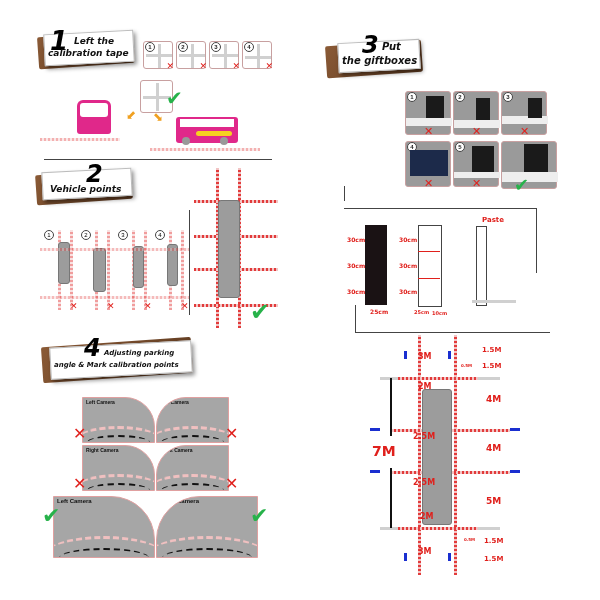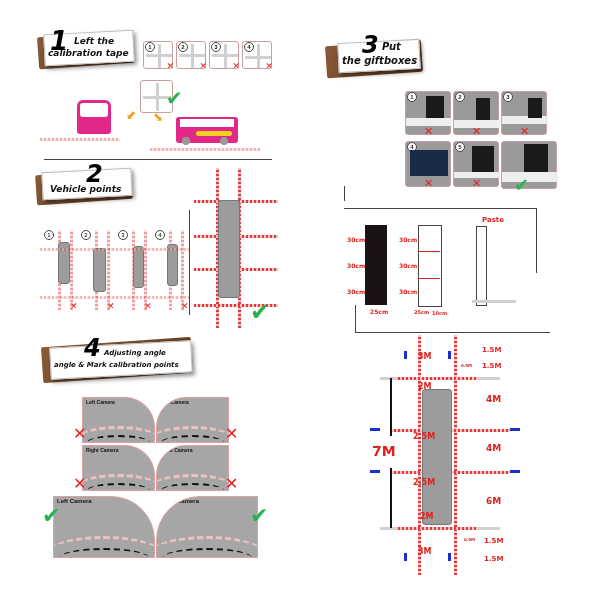--- a/index.html
+++ b/index.html
@@ -238,33 +238,33 @@
 <span class="dim" style="left:418px;top:352px;font-size:8px;">3M</span>
 <span class="dim" style="left:418px;top:382px;font-size:8px;">2M</span>
 <span class="dim" style="left:482px;top:346px;font-size:7px;">1.5M</span>
 <span class="dim" style="left:482px;top:362px;font-size:7px;">1.5M</span>
 <span class="dim" style="left:461px;top:363px;font-size:4px;">0.5M</span>
 
 <span class="dim" style="left:413px;top:432px;font-size:8px;">2.5M</span>
 <span class="dim" style="left:413px;top:478px;font-size:8px;">2.5M</span>
 <span class="dim" style="left:486px;top:394px;font-size:9px;">4M</span>
 <span class="dim" style="left:486px;top:443px;font-size:9px;">4M</span>
-<span class="dim" style="left:486px;top:496px;font-size:9px;">6M</span>
+<span class="dim" style="left:486px;top:496px;font-size:9px;">5M</span>
 
 <span class="dim" style="left:420px;top:512px;font-size:8px;">2M</span>
 <span class="dim" style="left:418px;top:547px;font-size:8px;">3M</span>
 <span class="dim" style="left:484px;top:537px;font-size:7px;">1.5M</span>
 <span class="dim" style="left:484px;top:555px;font-size:7px;">1.5M</span>
 <span class="dim" style="left:464px;top:537px;font-size:4px;">0.5M</span>
 
 <div class="banner" style="left:38px;top:336px;width:160px;height:48px;">
   <div class="wood" style="left:4px;top:6px;width:150px;height:36px;"></div>
   <div class="card" style="left:12px;top:8px;width:140px;height:30px;"></div>
   <div class="num" style="left:46px;top:-2px;font-size:24px;">4</div>
-  <div class="txt" style="left:66px;top:13px;font-size:7px;">Adjusting angle</div>
+  <div class="txt" style="left:66px;top:13px;font-size:7px;">Adjusting parking</div>
   <div class="txt" style="left:16px;top:25px;font-size:7px;">angle &amp; Mark calibration points</div>
 </div>
 
 <div>
   <div class="cam" style="left:82px;top:397px;width:73px;height:46px;border-radius:0 30px 0 0;">
     <span class="lbl">Left Camera</span>
       <div class="arc"></div>
       <div class="dark"></div>
   </div>
   <div class="cam" style="left:156px;top:397px;width:73px;height:46px;border-radius:30px 0 0 0;">

